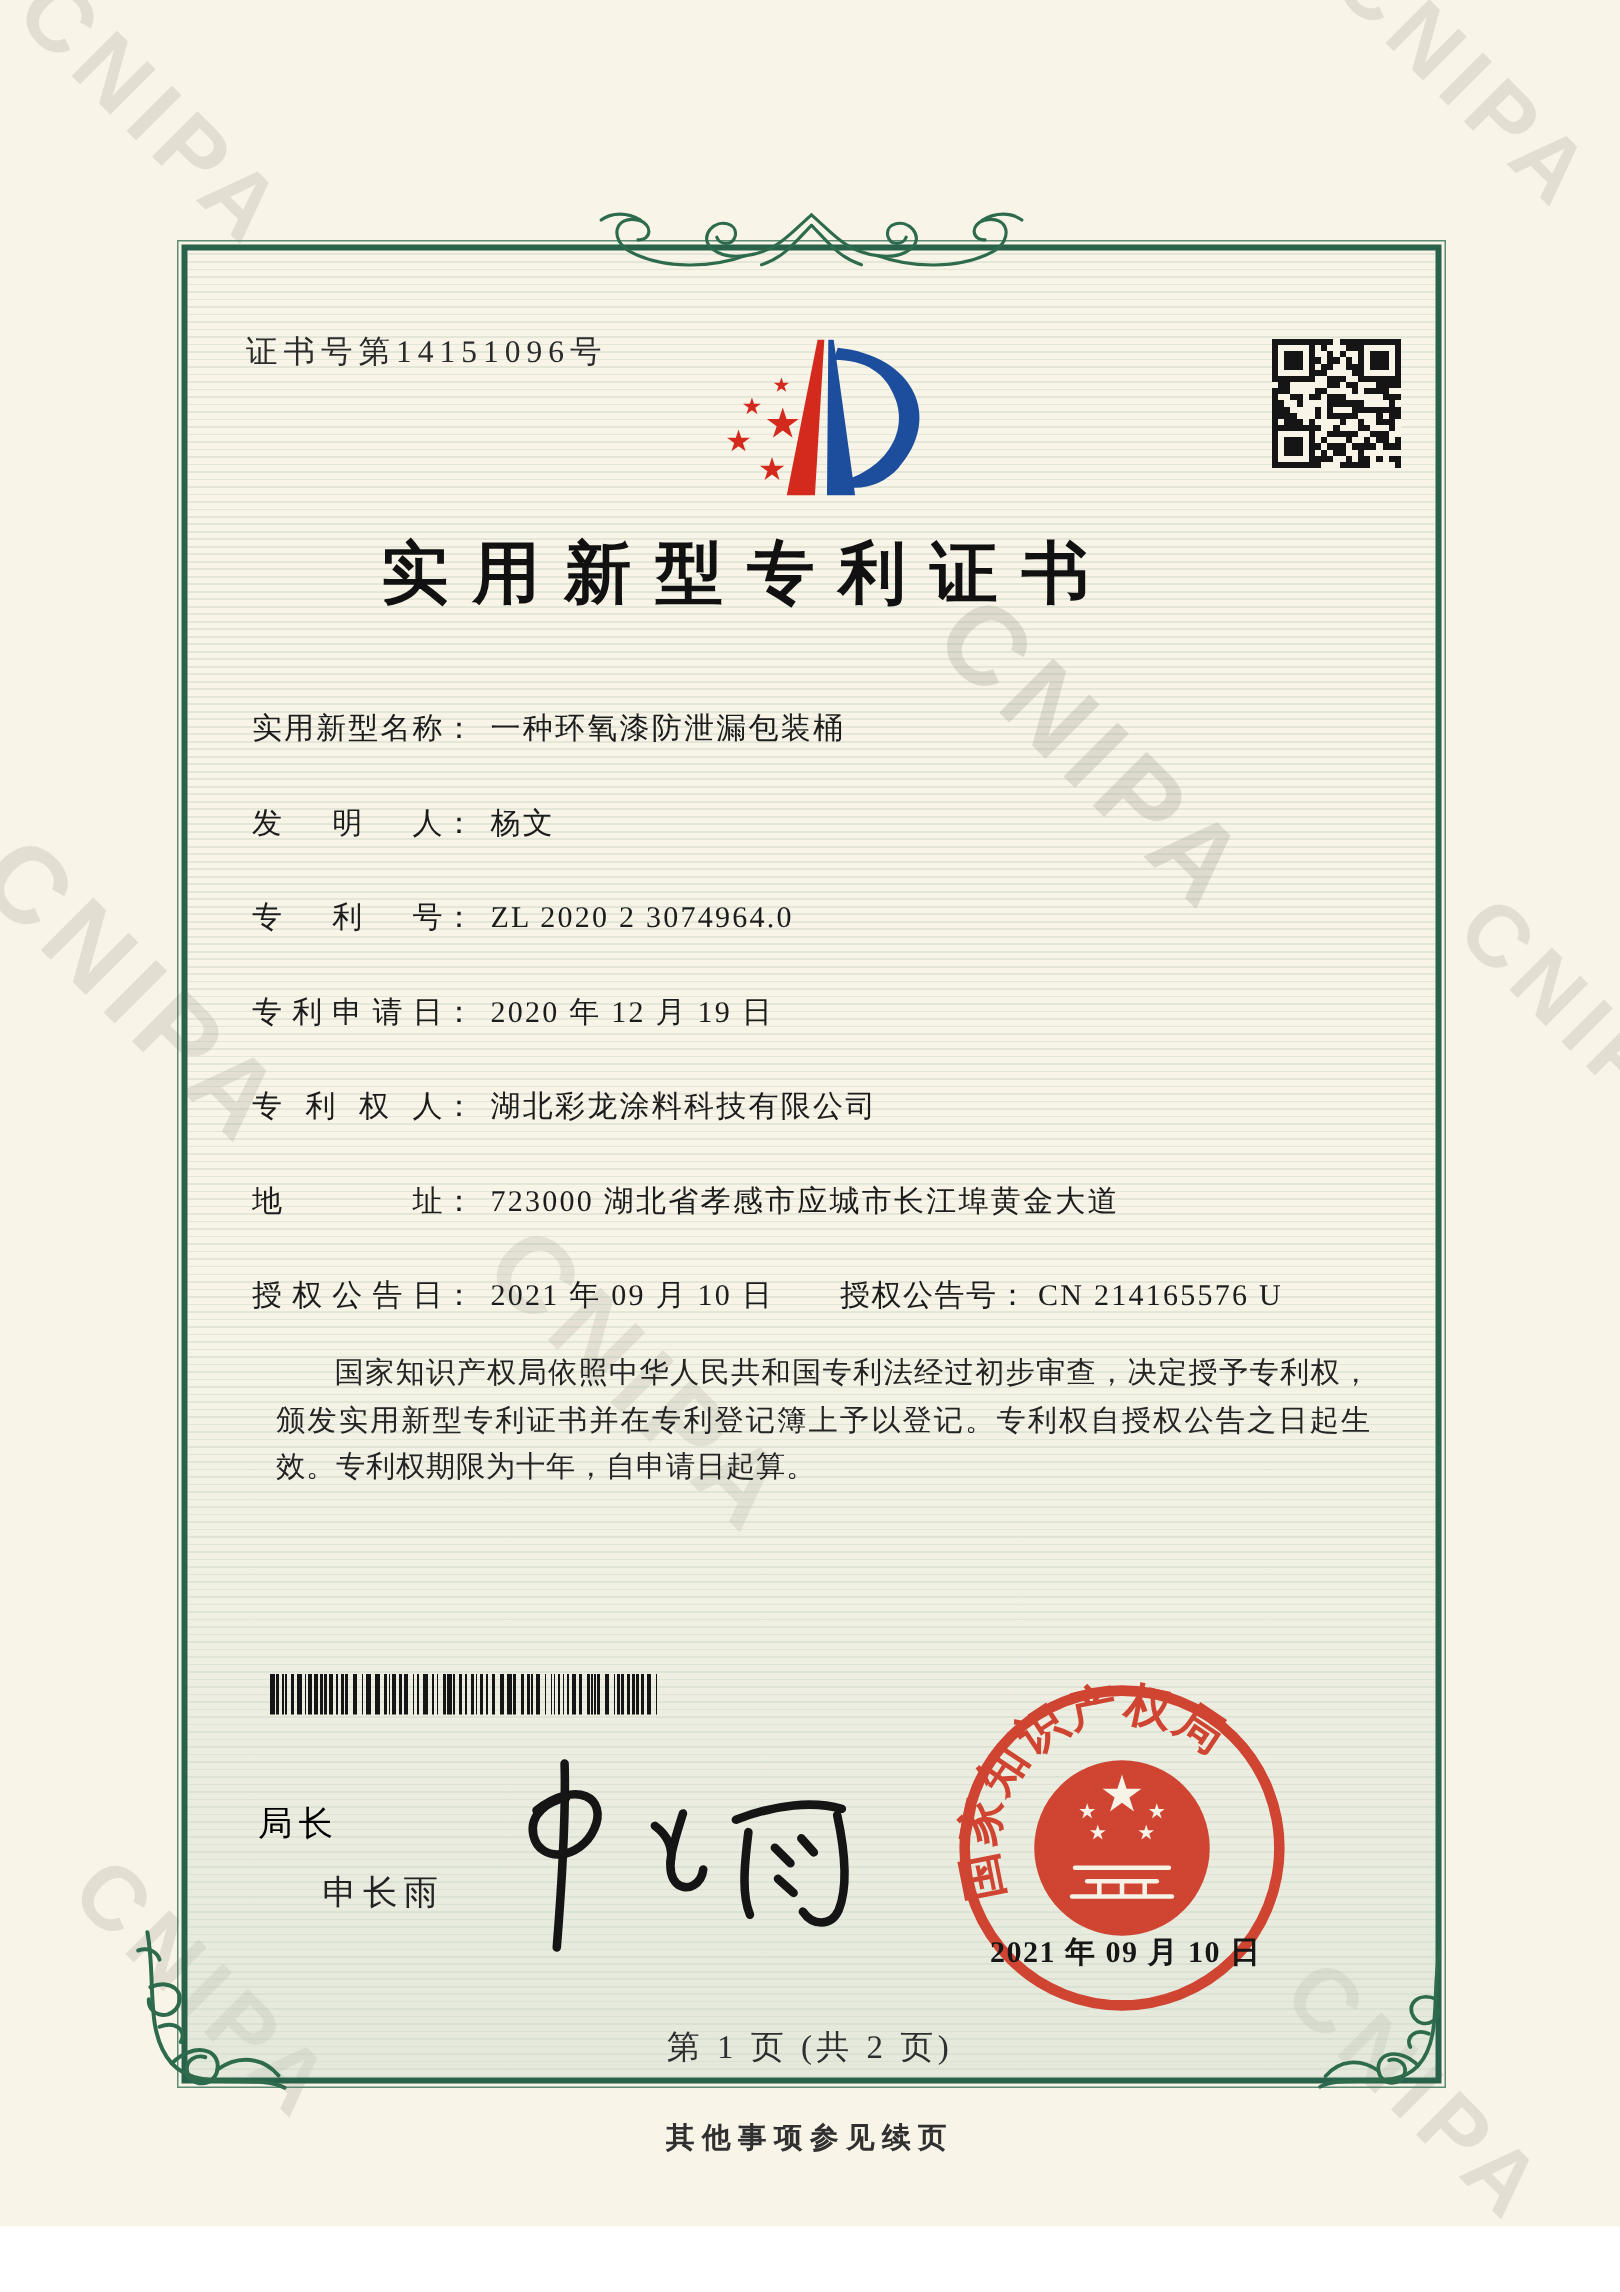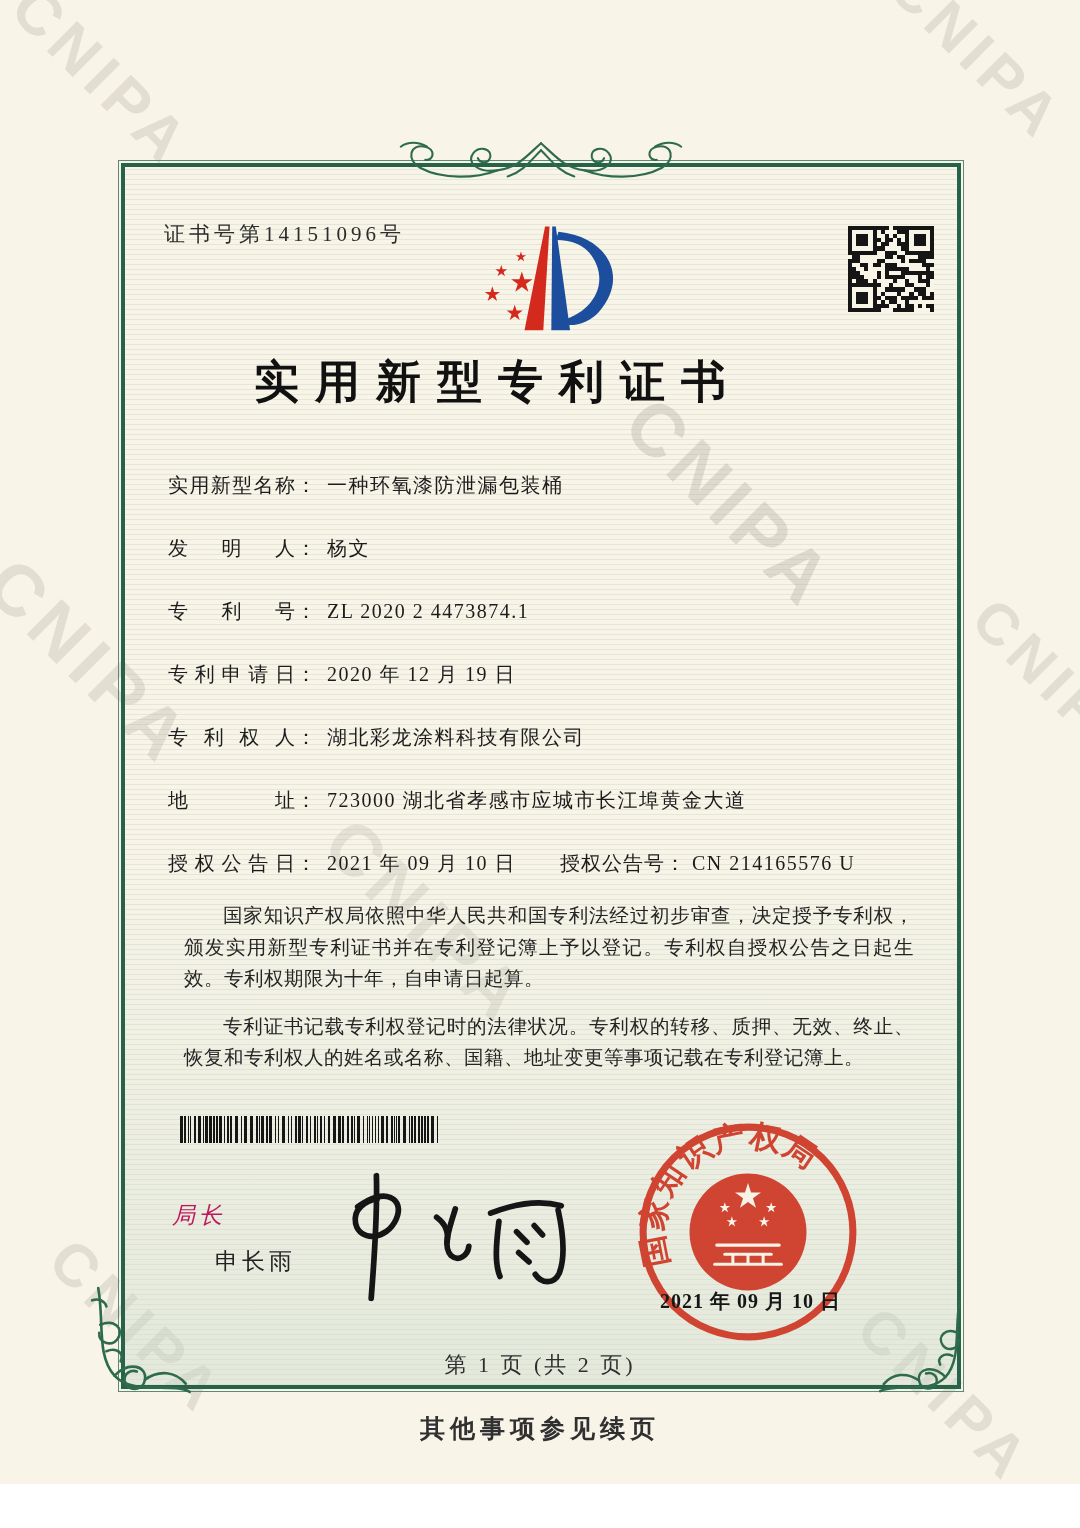--- a/index.html
+++ b/index.html
@@ -54,37 +54,37 @@
   
   #paras{position:absolute;left:168px;top:884px;width:762px;font-size:19.5px;
          line-height:31.5px;text-align:justify;color:#242424;letter-spacing:0.5px;}
   #paras p{margin:16px;text-indent:2em;}
 
   
   #barcode{position:absolute;left:180px;top:1116px;width:262px;height:27px;}
 
   
   #director-label{position:absolute;left:172px;top:1200px;font-size:23px;letter-spacing:4px;
-        font-family:"Liberation Sans",sans-serif;color:#be185d;font-style:italic;}
+        font-family:"Liberation Sans",sans-serif;color:#000000;}
   #director-name{position:absolute;left:172px;top:1246px;font-size:23px;letter-spacing:4px;
         font-family:"Liberation Sans",sans-serif;color:#232323;margin-left:43px;}
   #signature{position:absolute;left:312px;top:1158px;width:270px;height:158px;}
 
   
   #seal{position:absolute;left:632px;top:1116px;width:232px;height:232px;opacity:0.94;}
   #seal-text{font-size:31px;font-weight:bold;letter-spacing:2px;
              font-family:"Liberation Serif","DejaVu Serif",serif;}
   #seal-date{position:absolute;left:660px;top:1288px;width:200px;font-size:20px;
              font-weight:bold;letter-spacing:1px;color:#161616;}
 
   
   #page-info{position:absolute;left:0;top:1350px;width:1080px;text-align:center;
              font-size:22px;letter-spacing:3px;color:#2e2e2e;}
   #continuation{position:absolute;left:0;top:1412px;width:1080px;text-align:center;
-                font-size:25px;letter-spacing:5px;color:#303030;font-weight:bold;}
+                font-size:19px;letter-spacing:5px;color:#303030;font-weight:bold;}
 </style>
 </head>
 <body>
 
 <div id="paper">
 
   <span class="wm wm1">CNIPA</span>
   <span class="wm wm2">CNIPA</span>
   <span class="wm wm3">CNIPA</span>
   <span class="wm wm4">CNIPA</span>
@@ -316,42 +316,41 @@
   <div id="title">实用新型专利证书</div>
 
   <div id="fields">
     <div class="frow">
       <span class="flabel">实用新型名称</span><span class="fcolon">：</span><span class="fvalue">一种环氧漆防泄漏包装桶</span>
     </div>
     <div class="frow">
       <span class="flabel">发明人</span><span class="fcolon">：</span><span class="fvalue">杨文</span>
     </div>
     <div class="frow">
-      <span class="flabel">专利号</span><span class="fcolon">：</span><span class="fvalue">ZL 2020 2 4473874.1</span>
+      <span class="flabel">专利号</span><span class="fcolon">：</span><span class="fvalue">ZL 2020 2 3074964.0</span>
     </div>
     <div class="frow">
       <span class="flabel">专利申请日</span><span class="fcolon">：</span><span class="fvalue">2020 年 12 月 19 日</span>
     </div>
     <div class="frow">
       <span class="flabel">专利权人</span><span class="fcolon">：</span><span class="fvalue">湖北彩龙涂料科技有限公司</span>
     </div>
     <div class="frow">
       <span class="flabel">地址</span><span class="fcolon">：</span><span class="fvalue">723000 湖北省孝感市应城市长江埠黄金大道</span>
     </div>
     <div class="frow">
       <span class="flabel">授权公告日</span><span class="fcolon">：</span><span class="fvalue">2021 年 09 月 10 日</span>
       <span class="fgroup2">
         <span>授权公告号</span><span class="fcolon">：</span><span class="fvalue">CN 214165576 U</span>
       </span>
     </div>
   </div>
 
   <div id="paras">
     <p>国家知识产权局依照中华人民共和国专利法经过初步审查，决定授予专利权，颁发实用新型专利证书并在专利登记簿上予以登记。专利权自授权公告之日起生效。专利权期限为十年，自申请日起算。</p>
-    <p>专利证书记载专利权登记时的法律状况。专利权的转移、质押、无效、终止、恢复和专利权人的姓名或名称、国籍、地址变更等事项记载在专利登记簿上。</p>
   </div>
 
   <svg id="barcode" viewBox="0 0 262 27" shape-rendering="crispEdges">
       <rect x="0" y="0" width="3" height="27" fill="#151515"></rect>
       <rect x="4" y="0" width="2" height="27" fill="#151515"></rect>
       <rect x="8" y="0" width="1" height="27" fill="#151515"></rect>
       <rect x="10" y="0" width="1" height="27" fill="#151515"></rect>
       <rect x="14" y="0" width="2" height="27" fill="#151515"></rect>
       <rect x="18" y="0" width="3" height="27" fill="#151515"></rect>
       <rect x="23" y="0" width="1" height="27" fill="#151515"></rect>

